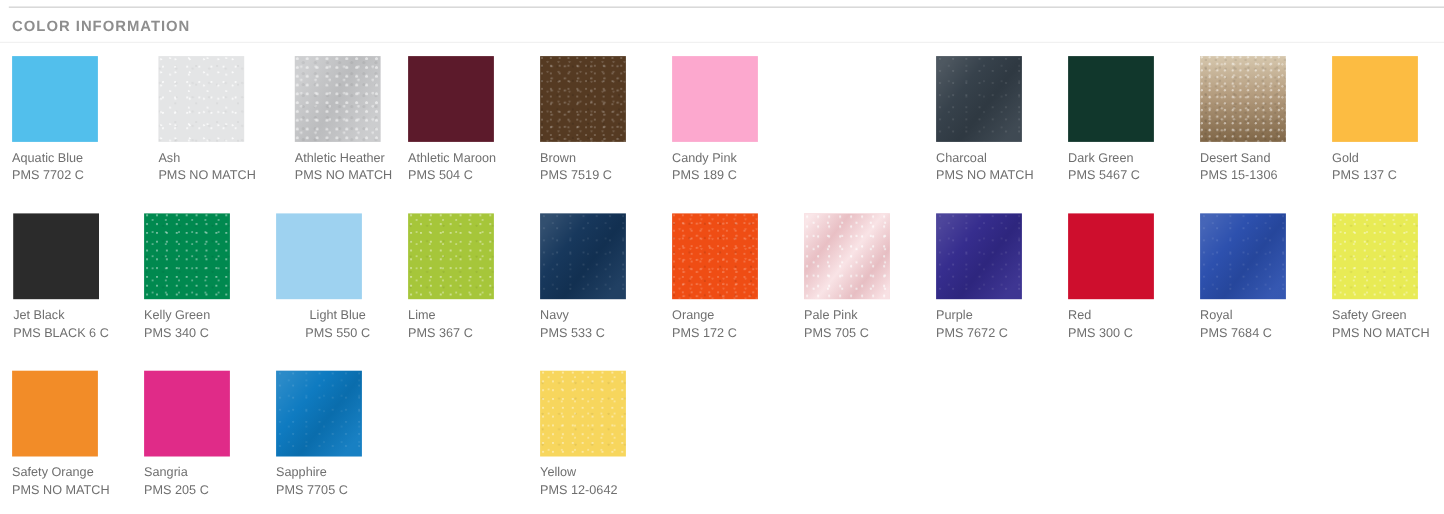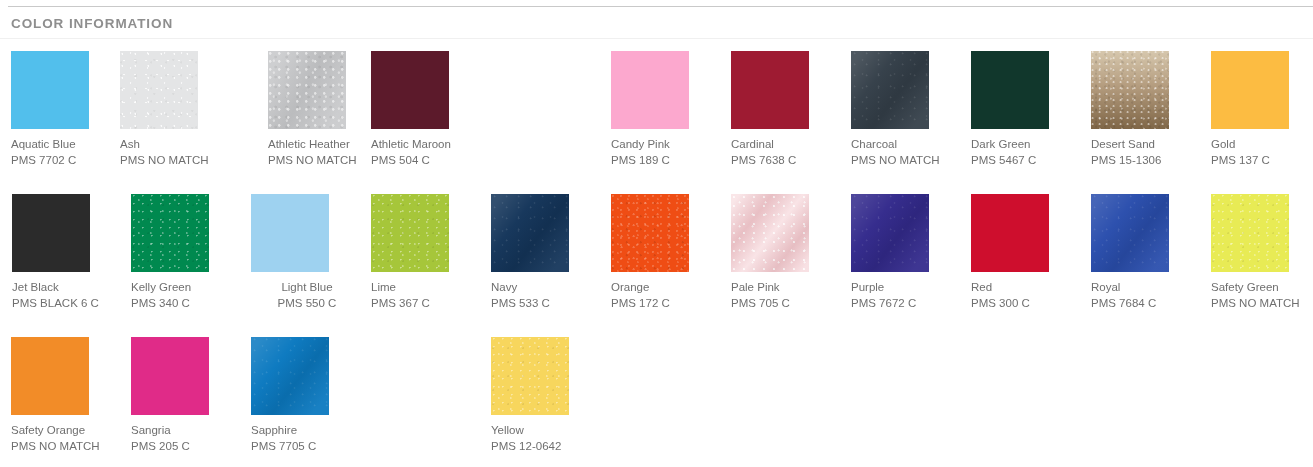--- a/index.html
+++ b/index.html
@@ -161,54 +161,54 @@
 
 <div id="swatch-grid">
     <div class="swatch-row">
       <div class="swatch-cell" style="left: 11px;">
         <div class="swatch-chip tex-none" style="background: rgb(82, 191, 236);">
           <div class="swatch-texture"></div>
         </div>
         <div class="swatch-label">Aquatic Blue</div>
         <div class="swatch-pms">PMS 7702 C</div>
       </div>
-      <div class="swatch-cell" style="left: 120px;">
+      <div class="swatch-cell" style="left: 144px;">
         <div class="swatch-chip tex-speckle-light" style="background: rgb(228, 229, 230);">
           <div class="swatch-texture"></div>
         </div>
         <div class="swatch-label">Ash</div>
         <div class="swatch-pms">PMS NO MATCH</div>
       </div>
       <div class="swatch-cell" style="left: 251px; margin-left: 17px;">
         <div class="swatch-chip tex-heather" style="background: rgb(197, 198, 200);">
           <div class="swatch-texture"></div>
         </div>
         <div class="swatch-label">Athletic Heather</div>
         <div class="swatch-pms">PMS NO MATCH</div>
       </div>
       <div class="swatch-cell" style="left: 371px;">
         <div class="swatch-chip tex-none" style="background: rgb(92, 26, 43);">
           <div class="swatch-texture"></div>
         </div>
         <div class="swatch-label">Athletic Maroon</div>
         <div class="swatch-pms">PMS 504 C</div>
       </div>
+      <div class="swatch-cell" style="left: 491px;">
+        <div class="swatch-chip tex-dots" style="background: rgb(85, 58, 34);">
+          <div class="swatch-texture"></div>
+        </div>
+        <div class="swatch-label">Brown</div>
+        <div class="swatch-pms">PMS 7519 C</div>
+      </div>
       <div class="swatch-cell" style="left: 611px;">
         <div class="swatch-chip tex-none" style="background: rgb(252, 168, 206);">
           <div class="swatch-texture"></div>
         </div>
         <div class="swatch-label">Candy Pink</div>
         <div class="swatch-pms">PMS 189 C</div>
-      </div>
-      <div class="swatch-cell" style="left: 731px;">
-        <div class="swatch-chip tex-none" style="background: rgb(158, 27, 50);">
-          <div class="swatch-texture"></div>
-        </div>
-        <div class="swatch-label">Cardinal</div>
-        <div class="swatch-pms">PMS 7638 C</div>
       </div>
       <div class="swatch-cell" style="left: 851px;">
         <div class="swatch-chip tex-sheen" style="background: rgb(52, 63, 73);">
           <div class="swatch-texture"></div>
         </div>
         <div class="swatch-label">Charcoal</div>
         <div class="swatch-pms">PMS NO MATCH</div>
       </div>
       <div class="swatch-cell" style="left: 971px;">
         <div class="swatch-chip tex-none" style="background: rgb(17, 55, 44);">

